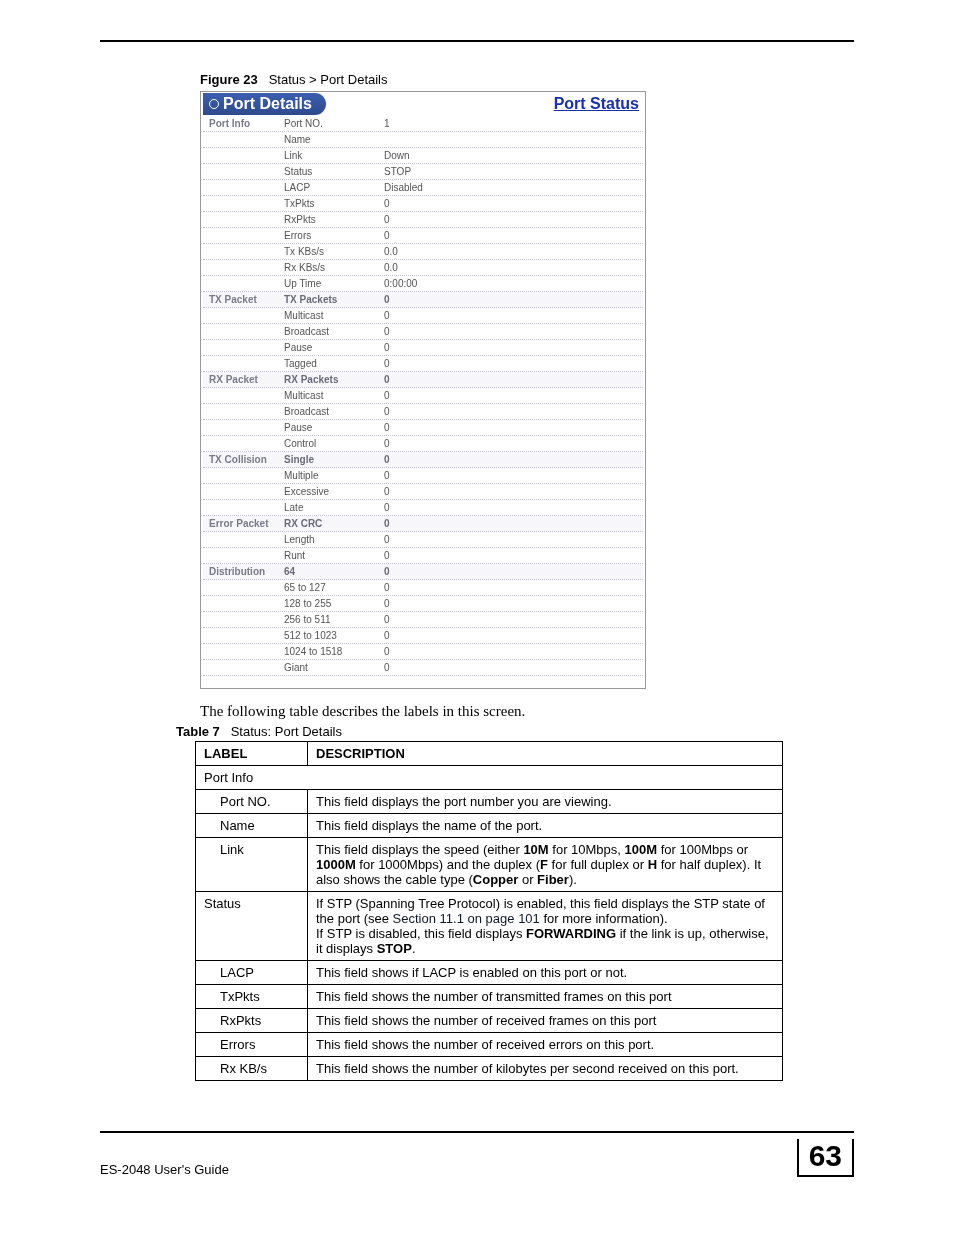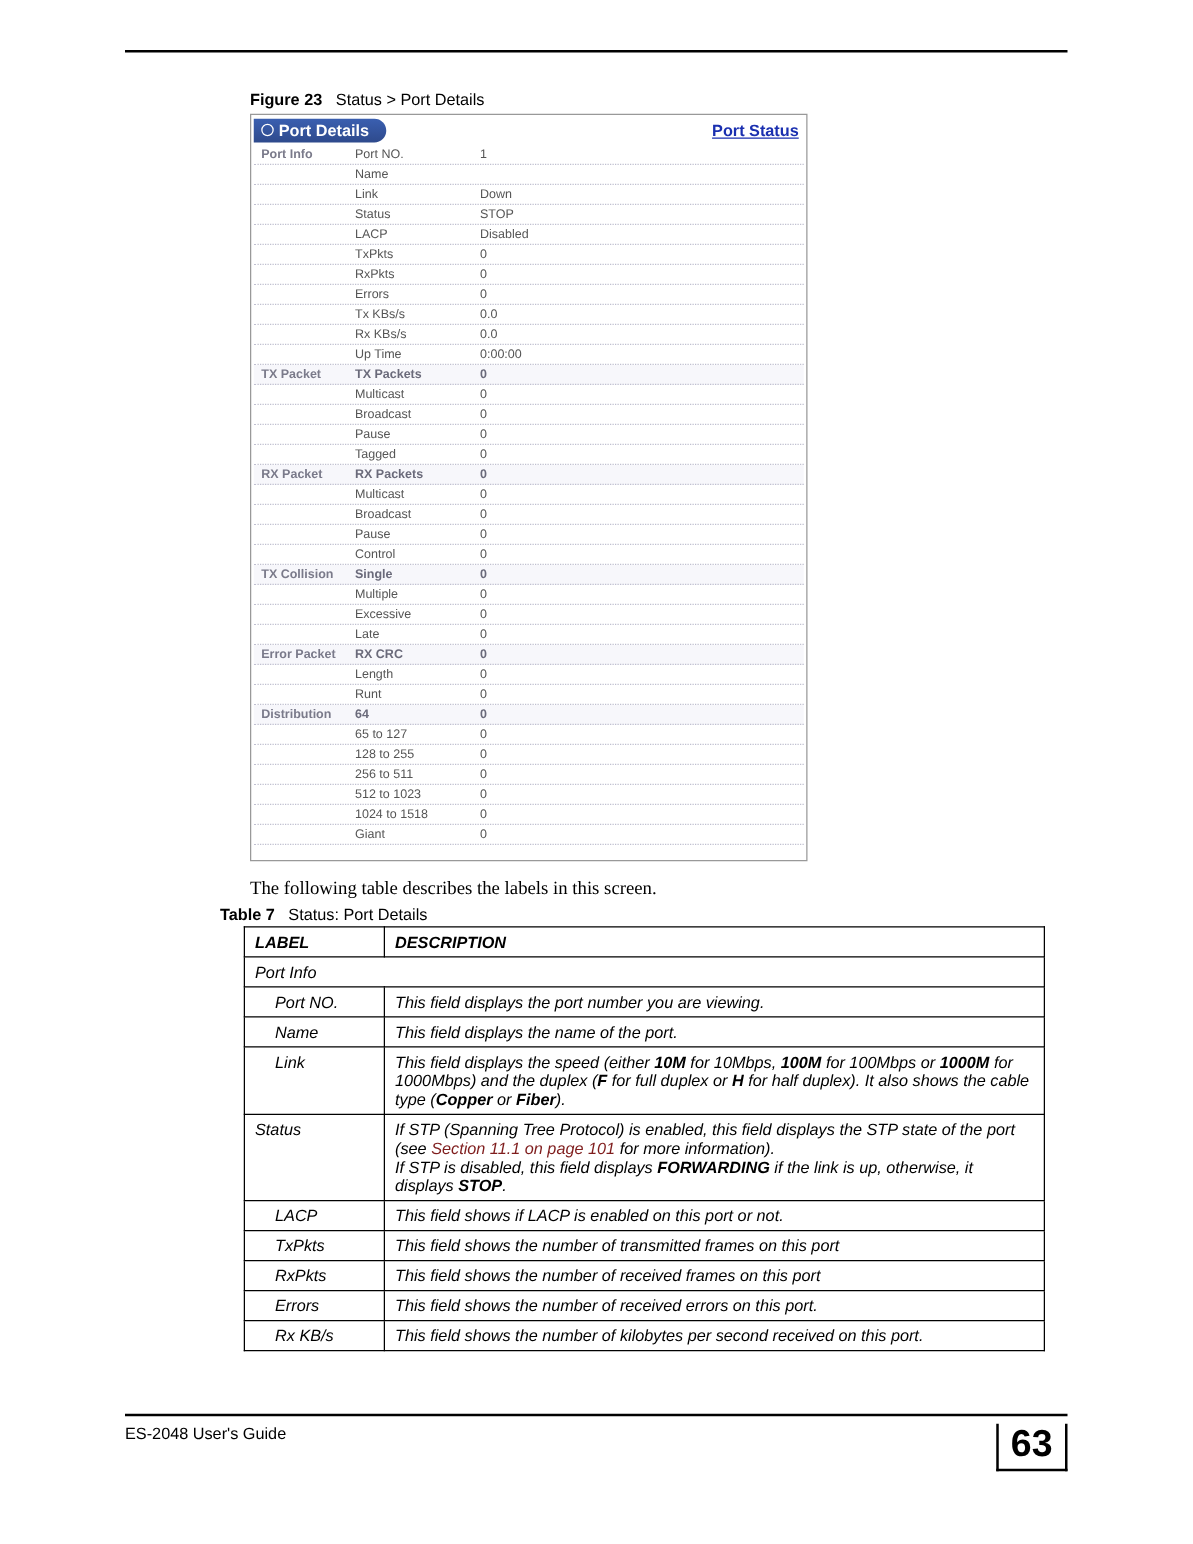--- a/index.html
+++ b/index.html
@@ -36,21 +36,21 @@
       margin-left: 100px;
       width: 440px;
       border: 1px solid #999;
       background: #fff;
       padding: 2px;
     }
     .ss-header {
       display: flex;
       align-items: center;
       height: 20px;
-      font-size: 13px;
+      font-size: 16px;
       gap: 48px;
     }
     .ss-tab {
       background: linear-gradient(#3a5fb0, #2e4a8c);
       color: #fff;
       font-weight: bold;
       padding: 2px 14px 2px 6px;
       border-radius: 0 12px 12px 0;
       display:flex;
       align-items:center;
@@ -98,43 +98,42 @@
       font-family: "Times New Roman", Times, serif;
       font-size: 15px;
       margin: 14px 0 4px 100px;
     }
     .table-caption {
       font-size: 13px;
       margin: 4px 0 2px 76px;
     }
     .desc-table {
       margin-left: 95px;
-      width: 641px;
+      width: 588px;
       border-collapse: collapse;
       font-size: 13px;
-      font-style: italic;
     }
     .desc-table th, .desc-table td {
       border: 1px solid #000;
       padding: 4px 8px;
       text-align: left;
       vertical-align: top;
     }
     .desc-table th {
       font-weight: bold;
     }
     .desc-table .label-col { width: 95px; }
     .indent0 td:first-child { padding-left: 8px; }
     .indent1 td:first-child { padding-left: 24px; }
-    .cross-ref { color: #7f1d1d; }
+    .cross-ref { color: #0f172a; }
     .footer-area{
       margin-top: 50px;
       border-top:2px solid #000;
       display:flex;
-      align-items:flex-start;
+      align-items:flex-end;
       padding-top:6px;
     }
     .footer-text{
       font-size:13px;
     }
     .page-num{
       margin-left:auto;
       font-size:30px;
       font-weight:bold;
       border:2px solid #000;

